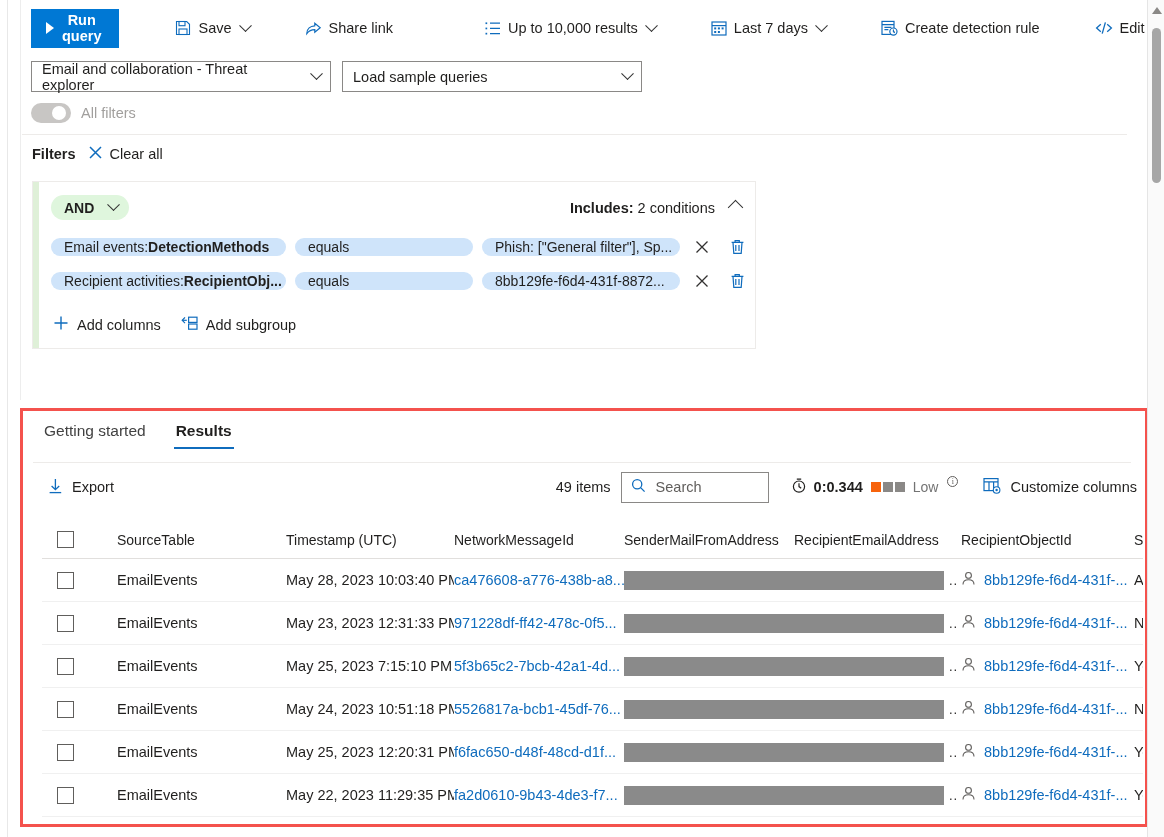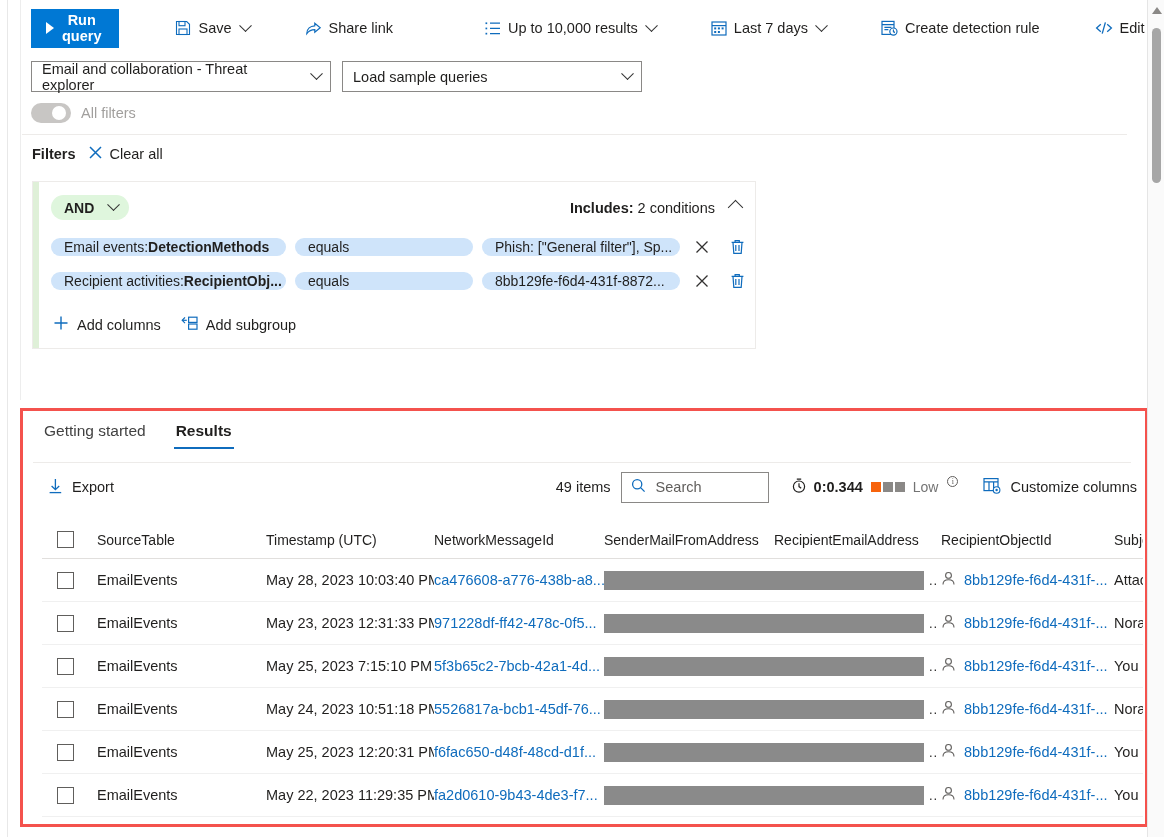--- a/index.html
+++ b/index.html
@@ -187,21 +187,21 @@
   .thead, .trow {
     display:flex; align-items:center; height:43px;
     border-bottom:1px solid #f0f0f0;
   }
   .thead { height:38px; font-size:14px; color:#201f1e; border-bottom:1px solid #e1dfdd; }
   .trow { font-size:14.5px; }
   .cb {
     width:17px; height:17px; border:1px solid #605e5c; background:#fff;
     flex:0 0 17px; cursor:pointer; margin-left:15px; margin-right:23px;
   }
-  .c-src   { flex:0 0 169px; }
+  .c-src   { flex:0 0 169px;margin-left:20px; }
   .c-ts    { flex:0 0 168px; }
   .c-nmid  { flex:0 0 170px; }
   .c-smfa  { flex:0 0 170px; }
   .c-rea   { flex:0 0 167px; }
   .c-roid  { flex:0 0 173px; }
   .c-subj  { flex:0 0 120px; }
   .lnk { color:#0f6cbd; white-space:nowrap; overflow:hidden; }
   .nowrap { white-space:nowrap; overflow:hidden; }
   .redact {
     display:inline-block; height:19px; background:#8a8a8a; vertical-align:middle;

